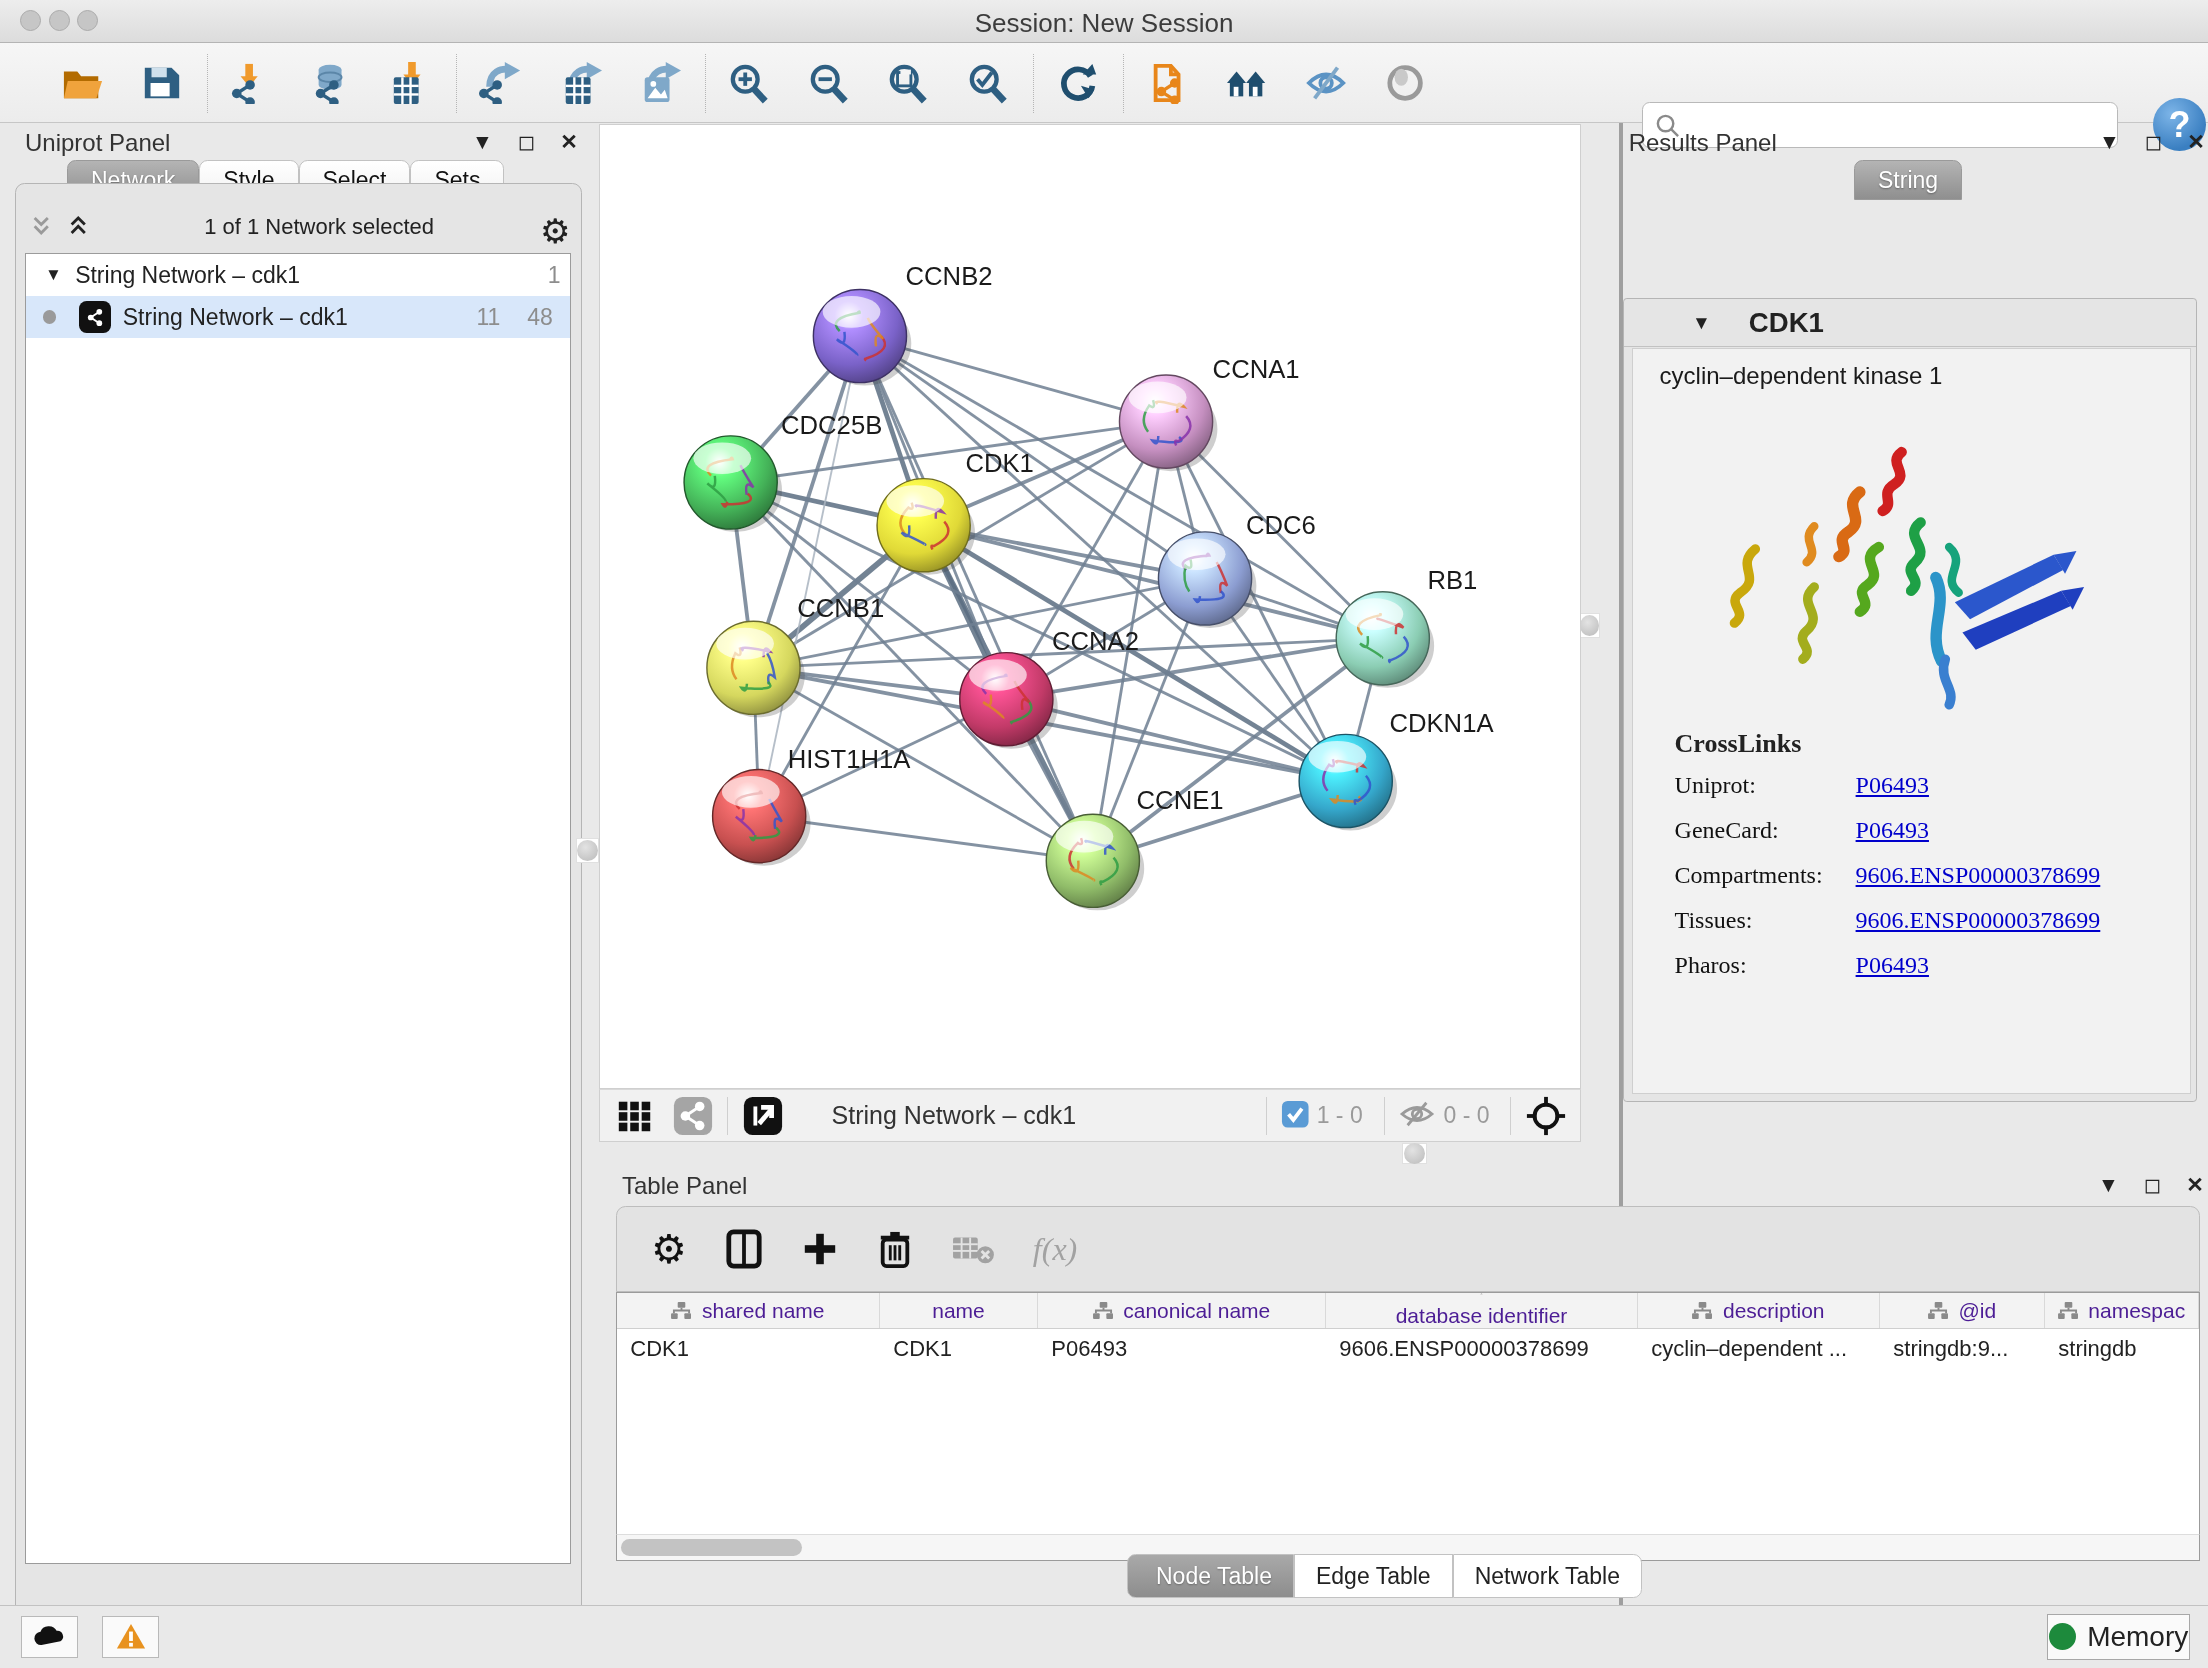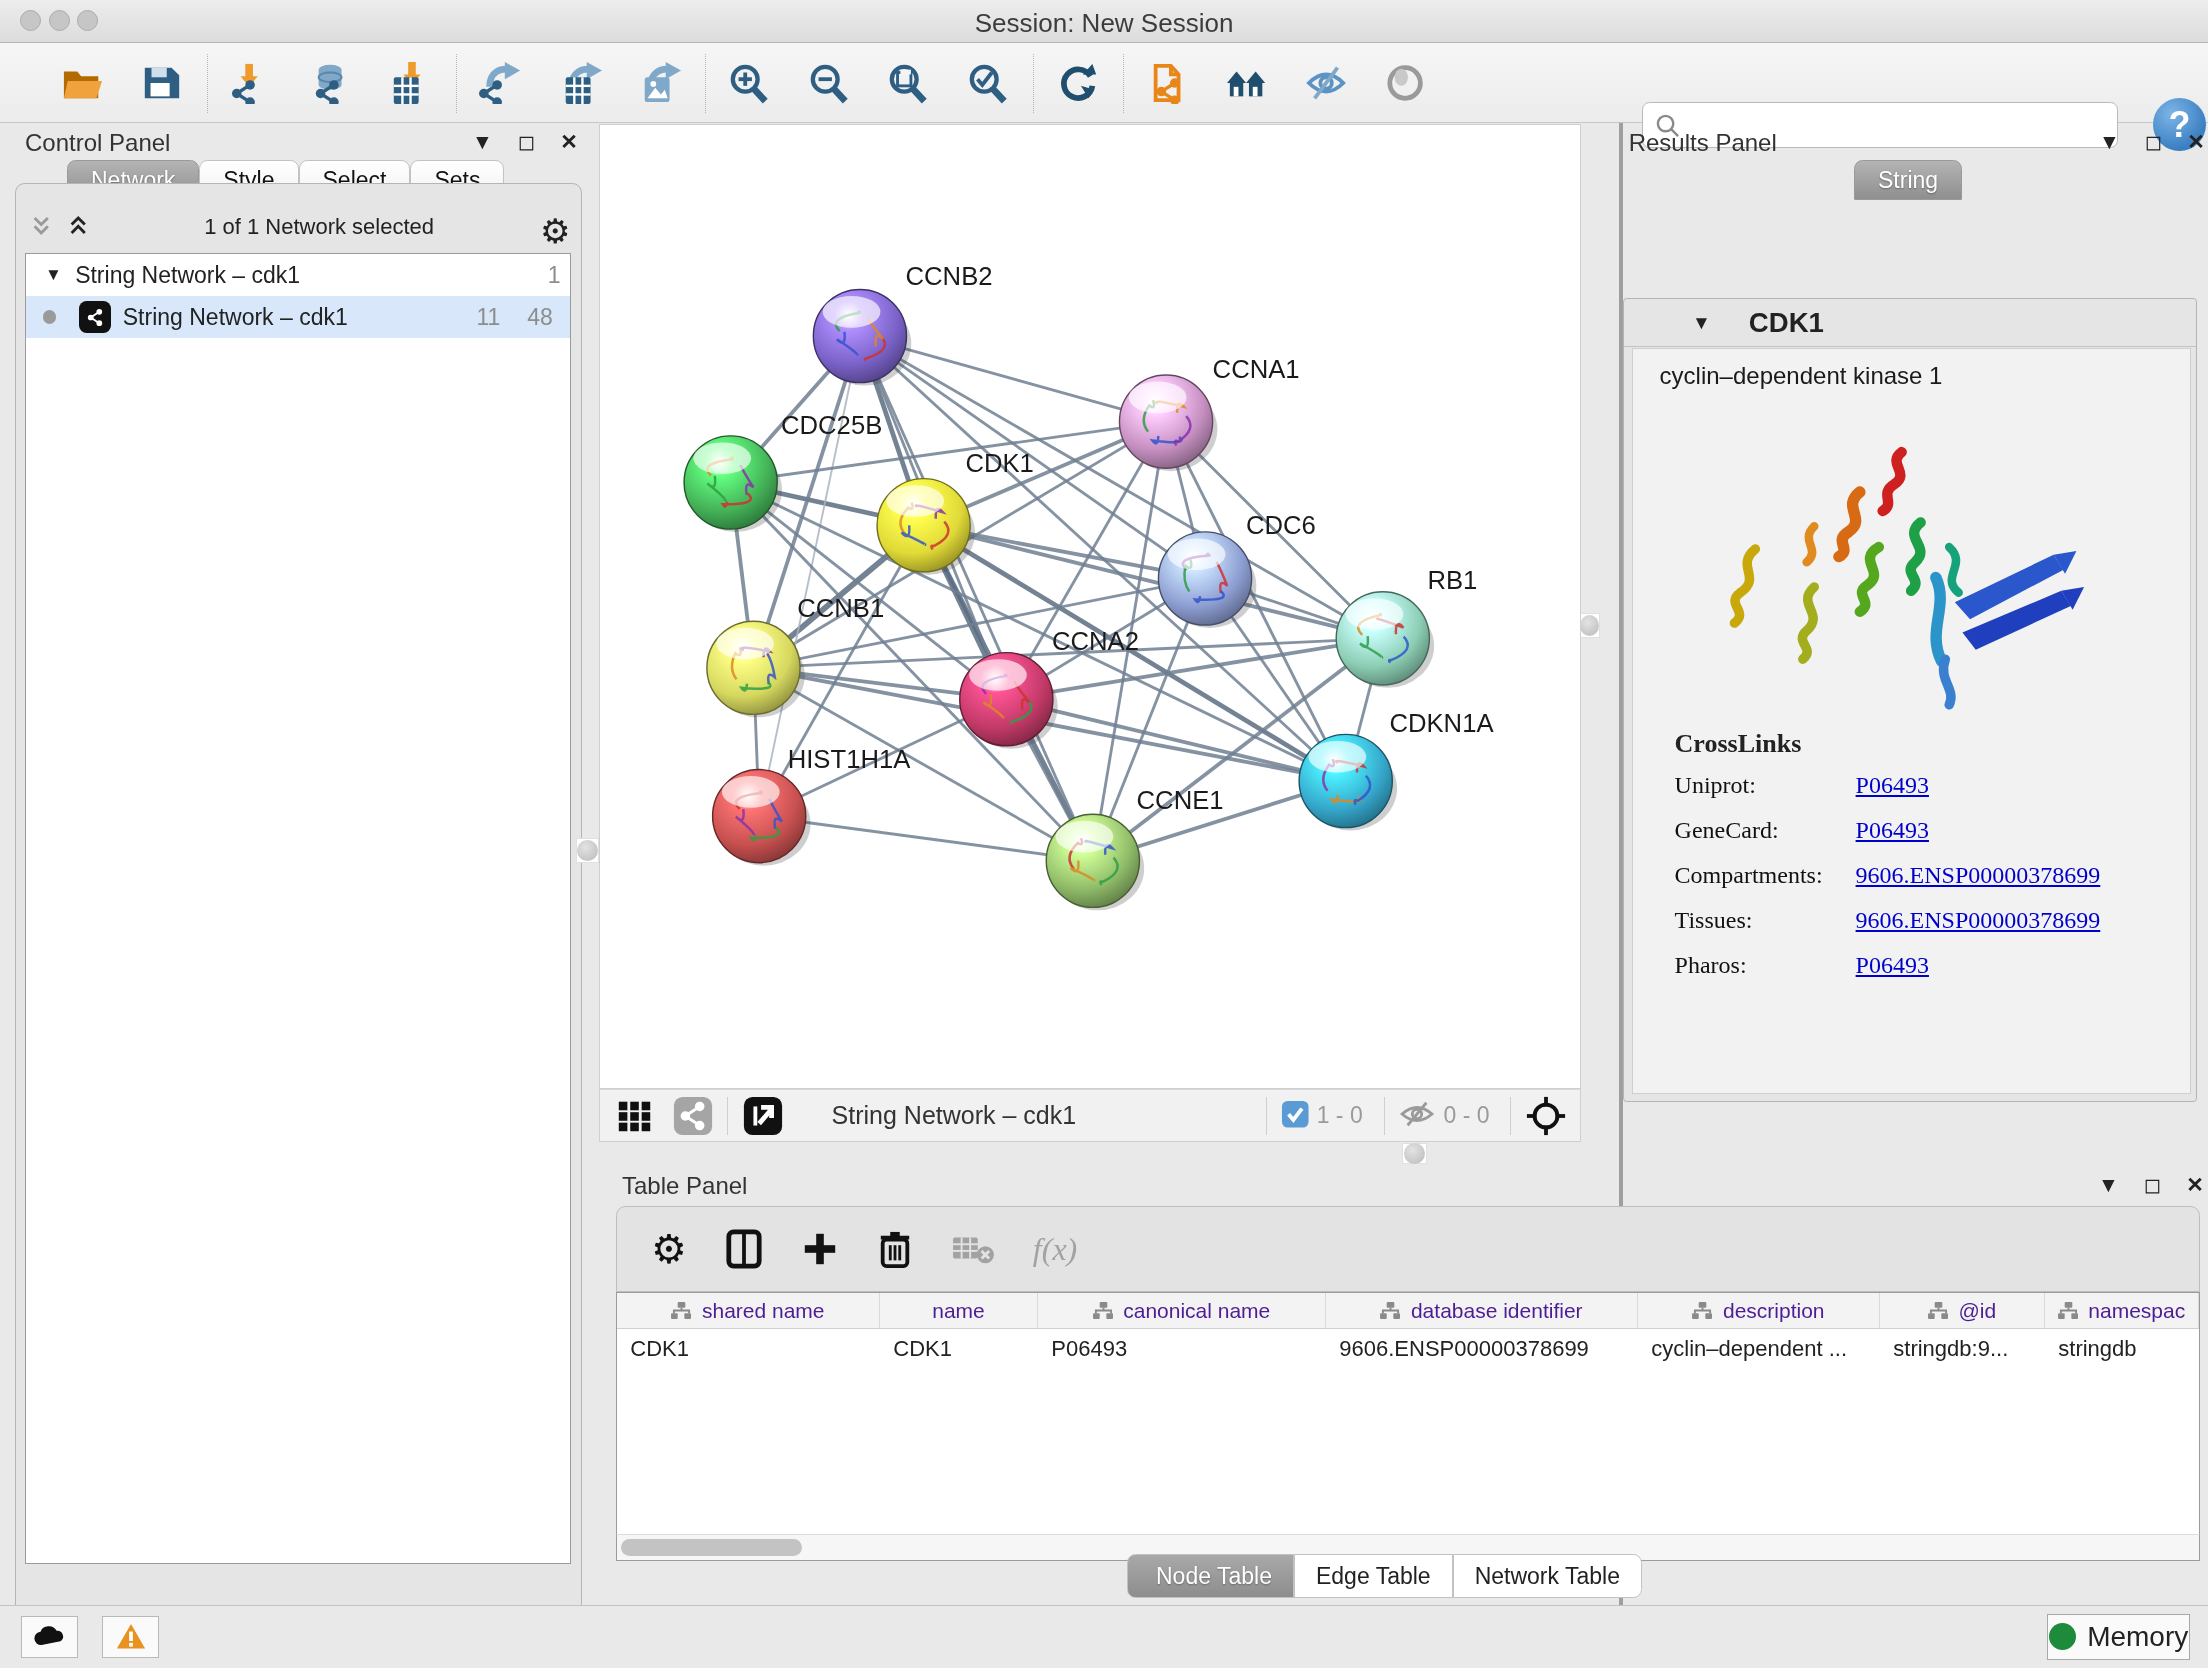--- a/index.html
+++ b/index.html
@@ -330,21 +330,21 @@
         <circle cx="12" cy="12" r="8" fill="none" stroke="#8a8a8a" stroke-width="2.5"></circle>
         <line x1="18" y1="18" x2="25" y2="25" stroke="#8a8a8a" stroke-width="2.5"></line>
       </svg>
       <input type="text" placeholder="" style="">
     </div>
     <div id="help-btn" class="abs">?</div>
   </div>
 
   <div id="control-panel" class="abs">
     <div class="abs" style="left:25px; top:5.7px;">
-      <span class="panel-title">Control Panel</span>
+      <span class="panel-title">Uniprot Panel</span>
     </div>
     <div class="abs panel-ctrl" style="left:472px; top:7.6px;">
       <span class="pc-icon">▼</span>
       <span class="pc-icon">◻</span>
       <span class="pc-icon" style="font-weight:bold">✕</span>
     </div>
     <div id="cp-tabs" class="abs">
         <div class="tab sel">Network</div>
         <div class="tab">Style</div>
         <div class="tab">Select</div>
@@ -826,21 +826,21 @@
             <svg width="21" height="19" viewBox="0 0 22 20">
               <g fill="#8a8a8a">
                 <rect x="7" y="1" width="8" height="6" rx="1"></rect>
                 <rect x="0" y="13" width="7" height="6" rx="1"></rect>
                 <rect x="14" y="13" width="7" height="6" rx="1"></rect>
               </g>
               <path d="M11 7 v3 M3 13 v-3 h16 v3" fill="none" stroke="#8a8a8a" stroke-width="2"></path>
             </svg>
             <span>canonical name</span>
           </div>
-          <div class="th" style="width: 312px;">
+          <div class="th" style="width: 312px; flex-direction: column;">
             <svg width="21" height="19" viewBox="0 0 22 20">
               <g fill="#8a8a8a">
                 <rect x="7" y="1" width="8" height="6" rx="1"></rect>
                 <rect x="0" y="13" width="7" height="6" rx="1"></rect>
                 <rect x="14" y="13" width="7" height="6" rx="1"></rect>
               </g>
               <path d="M11 7 v3 M3 13 v-3 h16 v3" fill="none" stroke="#8a8a8a" stroke-width="2"></path>
             </svg>
             <span>database identifier</span>
           </div>

